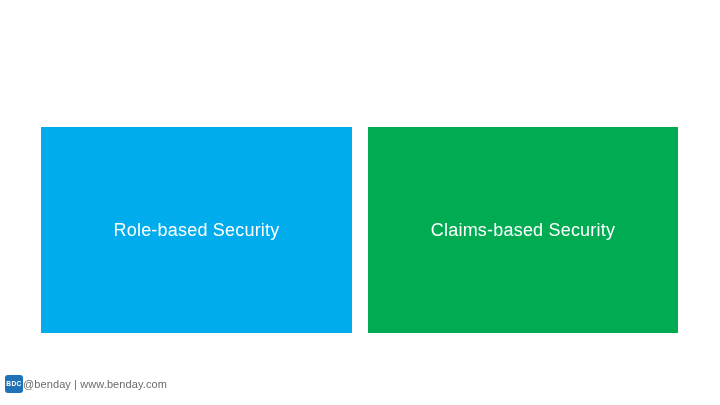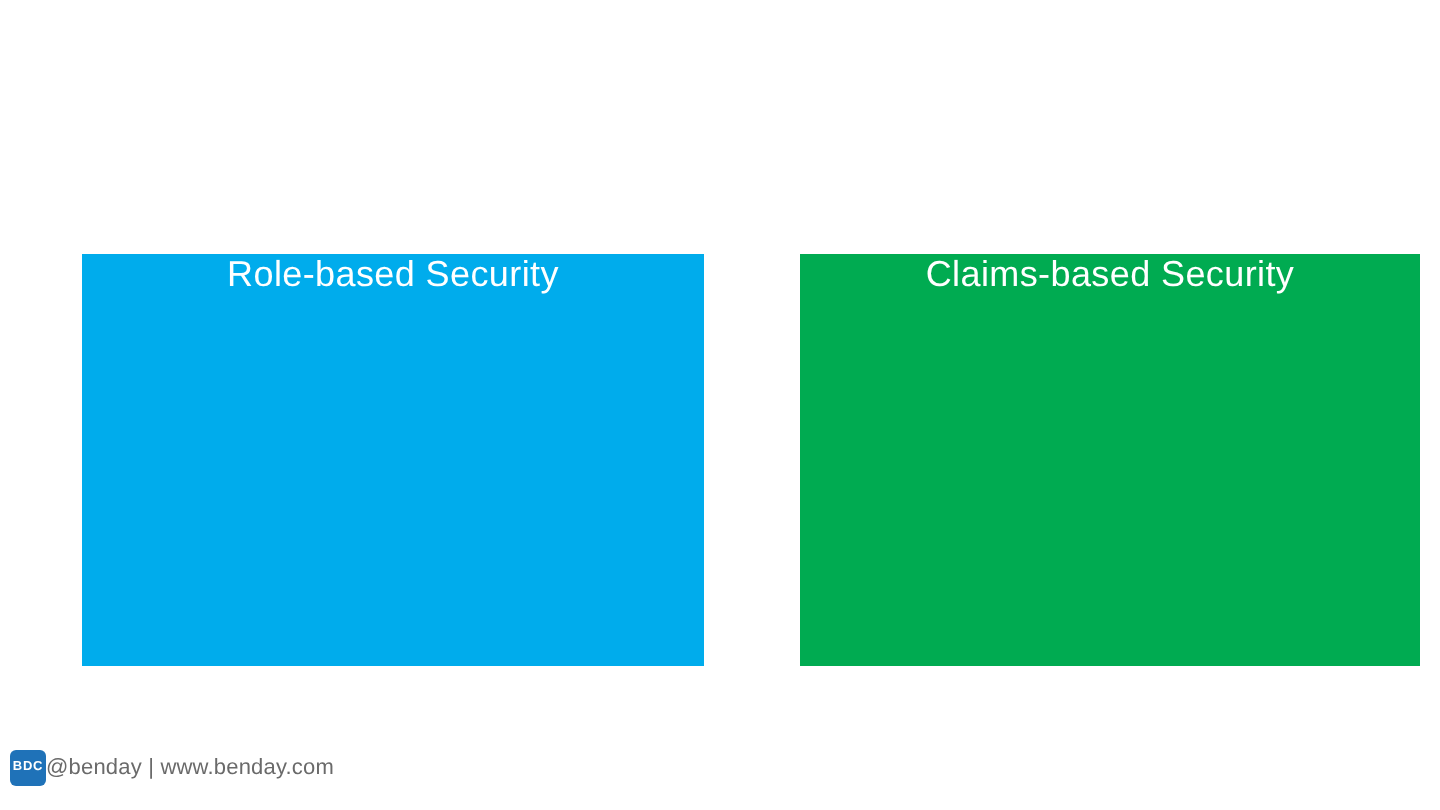--- a/index.html
+++ b/index.html
@@ -29,20 +29,21 @@
     font-size: 30px;
     line-height: 32px;
     font-weight: 700;
     letter-spacing: -0.3px;
   }
   .box {
     position: absolute;
     top: 127px;
     height: 206px;
     display: flex;
+    align-items: center;
     justify-content: center;
   }
   .box-blue {
     left: 41px;
     width: 311px;
   }
   .box-green {
     left: 368px;
     width: 310px;
   }
@@ -83,21 +84,21 @@
 </head>
 <body>
 
 <div class="slide">
 
 
   <div class="box box-blue" style="background: rgb(0, 172, 236);">
     <span class="box-label" style="color: rgb(255, 255, 255);">Role-based Security</span>
   </div>
 
-  <div class="box box-green" style="background: rgb(0, 171, 81); margin-left: 32px;">
+  <div class="box box-green" style="background: rgb(0, 171, 81);">
     <span class="box-label" style="color: rgb(255, 255, 255);">Claims-based Security</span>
   </div>
 
   <div class="footer">
     <div class="logo" style="background: rgb(31, 114, 184);">
       <span class="logo-text" style="color: rgb(255, 255, 255);">BDC</span>
     </div>
     <span class="footer-text" style="color: rgb(106, 106, 106);">@benday | www.benday.com</span>
   </div>
 

